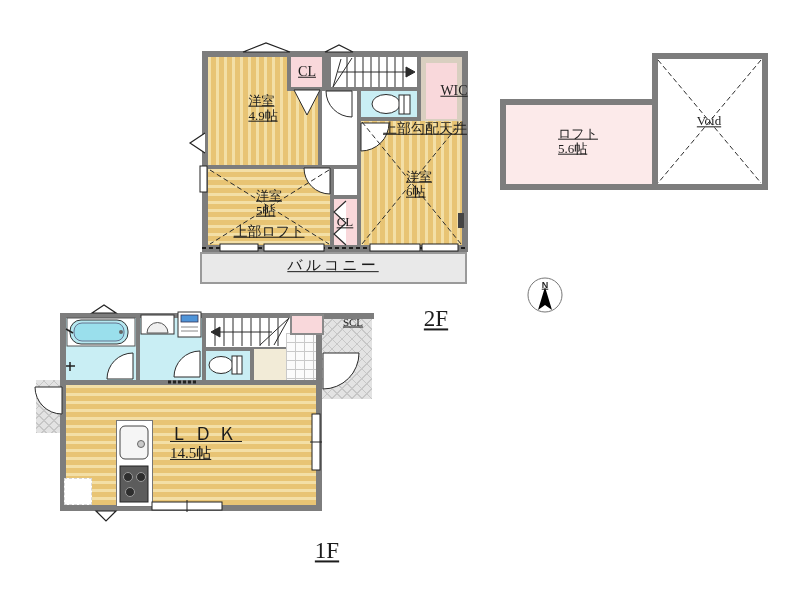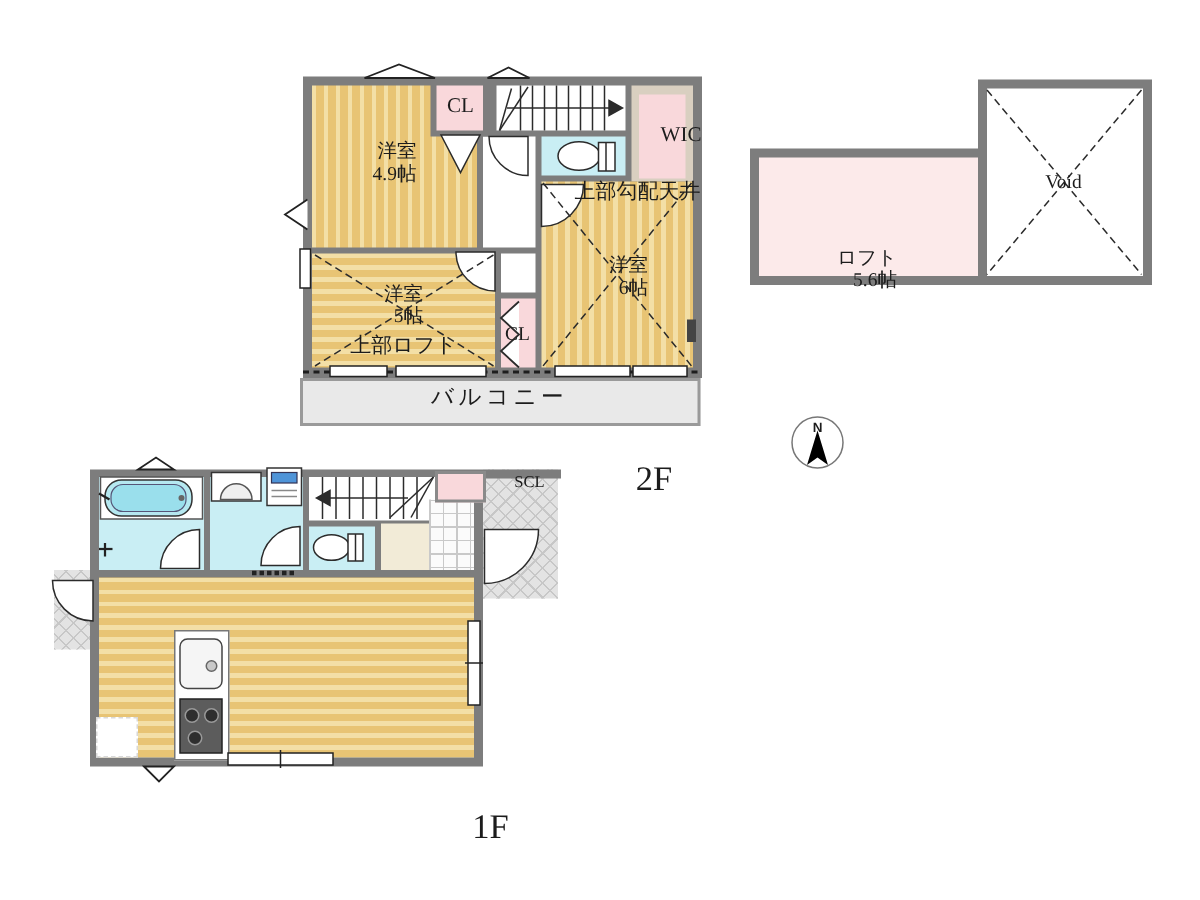--- a/index.html
+++ b/index.html
@@ -15,22 +15,22 @@
   .white{background:#ffffff;}
   .beige{background:#d9cfc0;}
   .hallbeige{background:#f2ebd7;}
   .balcony{background:#e9e9e9;border:2px solid #9a9a9a;}
   .crosshatch{background-color:#e3e3e3;
     background-image:repeating-linear-gradient(45deg,#c7c7c7 0 1px,transparent 1px 7px),
                      repeating-linear-gradient(-45deg,#c7c7c7 0 1px,transparent 1px 7px);}
   .tilegrid{background-color:#fbfbfb;
     background-image:repeating-linear-gradient(to bottom,#c9c9c9 0 1px,transparent 1px 9px),
                      repeating-linear-gradient(to right,#c9c9c9 0 1px,transparent 1px 9px);}
-  .lbl{position:absolute;transform:translate(-50%,-50%);text-align:right;color:#1c1c1c;
-       white-space:nowrap;line-height:1.18;}
+  .lbl{position:absolute;transform:translate(-50%,-50%);text-align:left;color:#1c1c1c;
+       white-space:nowrap;line-height:1.18;text-decoration:underline;}
   .f15{font-size:13px;}
   .f14{font-size:14px;}
   .f13{font-size:13px;}
   .f11{font-size:11px;margin-left:48px;}
   .f9{font-size:14px;}
   .floorlabel{font-size:23px;}
   .ldk-name{font-size:19px;letter-spacing:5px;}
   .ldk-size{font-size:15px;}
   .balc-lbl{font-size:15px;letter-spacing:3px;}
   .north{font-size:9px;font-weight:bold;font-family:"Liberation Sans",sans-serif;}
@@ -225,24 +225,28 @@
     <div>洋室</div>
     <div>6帖</div>
   </div>
   <div class="lbl f15" style="left:269px;top:203px;">
     <div>洋室</div>
     <div>5帖</div>
   </div>
   <div class="lbl f9" style="left:269px;top:232px;">上部ロフト</div>
   <div class="lbl f13" style="left:345px;top:222px;">CL</div>
   <div class="lbl balc-lbl" style="left:333px;top:266px;">バルコニー</div>
-  <div class="lbl f15" style="left:578px;top:141px;margin-top:38px;">
+  <div class="lbl f15" style="left:578px;top:141px;">
     <div>ロフト</div>
     <div>5.6帖</div>
   </div>
   <div class="lbl f15" style="left:709px;top:121px;">Void</div>
   <div class="lbl floorlabel" style="left:436px;top:319px;">2F</div>
 
+  <div class="lbl" style="left:206px;top:443px;">
+    <div class="ldk-name">ＬＤＫ</div>
+    <div class="ldk-size">14.5帖</div>
+  </div>
   <div class="lbl f11" style="left:305px;top:322px;">SCL</div>
   <div class="lbl floorlabel" style="left:327px;top:551px;">1F</div>
   <div class="lbl north" style="left:545px;top:285px;">N</div>
 
 </div>
 
 </body></html>

